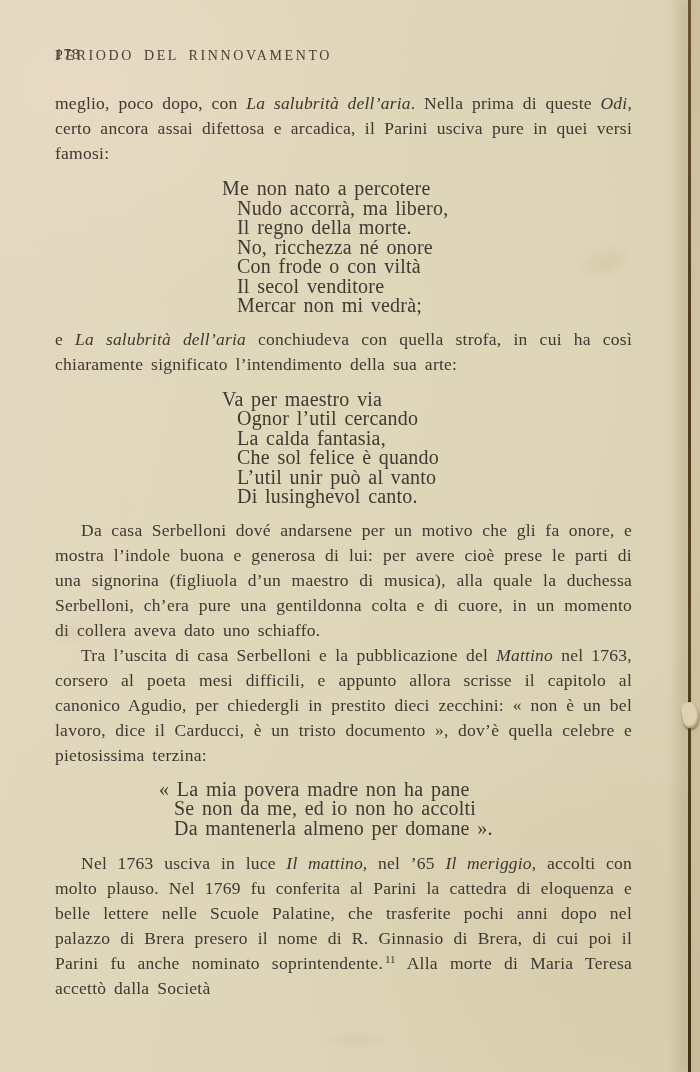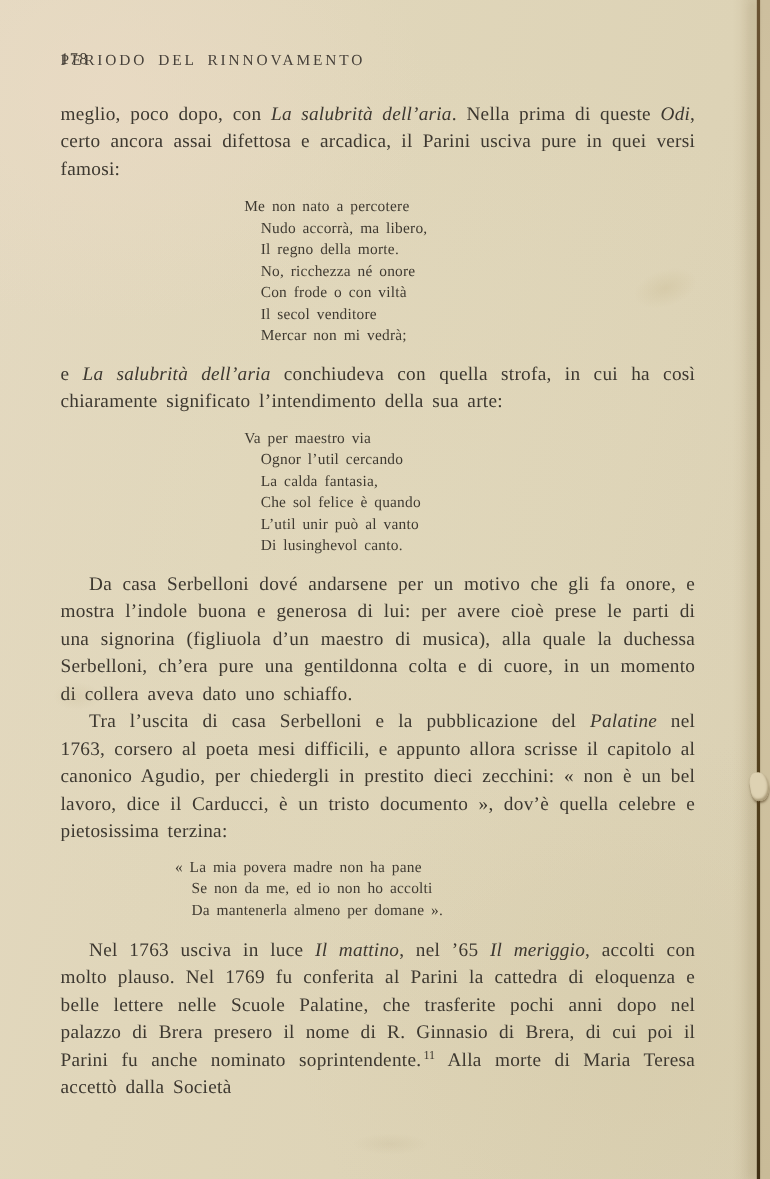--- a/index.html
+++ b/index.html
@@ -42,21 +42,21 @@
   .page-header{position:relative;height:22px;}
   .page-number{position:absolute;left:0;top:0;font-size:15px;letter-spacing:1px;color:#433d33;}
   .running-title{position:absolute;left:0;right:0;text-align:left;top:2px;
     font-size:14px;letter-spacing:2.6px;word-spacing:4px;color:#47413a;}
   p.body{margin:0;font-size:17.5px;line-height:25px;text-align:justify;
     word-spacing:3.2px;letter-spacing:.25px;color:#3d3830;}
   p.body.first{margin-top:23px;}
   p.body.ind{text-indent:26px;}
   p.body em{letter-spacing:.2px;}
   sup.fn{font-size:11px;vertical-align:6px;line-height:0;letter-spacing:0;margin-left:2px;}
-  .verse{font-size:14px;line-height:19.5px;color:#3f3a31;word-spacing:2.4px;letter-spacing:.2px;}
+  .verse{font-size:20px;line-height:19.5px;color:#3f3a31;word-spacing:2.4px;letter-spacing:.2px;}
   .verse .vline{display:block;}
   .verse .vline + .vline{margin-left:15px;}
   .verse.ode{margin:13px 0 11px 167px;}
   .verse.terzina{margin:12px 0 13px 104px;}
 </style>
 </head>
 <body>
 
 <div class="scan">
 
@@ -85,21 +85,21 @@
       <span class="vline">Va per maestro via</span>
       <span class="vline">Ognor l’util cercando</span>
       <span class="vline">La calda fantasia,</span>
       <span class="vline">Che sol felice è quando</span>
       <span class="vline">L’util unir può al vanto</span>
       <span class="vline">Di lusinghevol canto.</span>
     </div>
 
     <p class="body ind"><span>Da casa Serbelloni dové andarsene per un motivo che gli fa onore, e mostra l’indole buona e generosa di lui: per avere cioè prese le parti di una signorina (figliuola d’un maestro di musica), alla quale la duchessa Serbelloni, ch’era pure una gentildonna colta e di cuore, in un momento di collera aveva dato uno schiaffo.</span></p>
 
-    <p class="body ind"><span>Tra l’uscita di casa Serbelloni e la pubblicazione del </span><em>Palatine</em><span> nel 1763, corsero al poeta mesi difficili, e appunto allora scrisse il capitolo al canonico Agudio, per chiedergli in prestito dieci zecchini: « non è un bel lavoro, dice il Carducci, è un tristo documento », dov’è quella celebre e pietosissima terzina:</span></p>
+    <p class="body ind"><span>Tra l’uscita di casa Serbelloni e la pubblicazione del </span><em>Mattino</em><span> nel 1763, corsero al poeta mesi difficili, e appunto allora scrisse il capitolo al canonico Agudio, per chiedergli in prestito dieci zecchini: « non è un bel lavoro, dice il Carducci, è un tristo documento », dov’è quella celebre e pietosissima terzina:</span></p>
 
     <div class="verse terzina">
       <span class="vline">« La mia povera madre non ha pane</span>
       <span class="vline">Se non da me, ed io non ho accolti</span>
       <span class="vline">Da mantenerla almeno per domane ».</span>
     </div>
 
     <p class="body ind"><span>Nel 1763 usciva in luce </span><em>Il mattino</em><span>, nel ’65 </span><em>Il meriggio</em><span>, accolti con molto plauso. Nel 1769 fu conferita al Parini la cattedra di eloquenza e belle lettere nelle Scuole Palatine, che trasferite pochi anni dopo nel palazzo di Brera presero il nome di R. Ginnasio di Brera, di cui poi il Parini fu anche nominato soprintendente.</span><sup class="fn">11</sup><span> Alla morte di Maria Teresa accettò dalla Società</span></p>
 
   </div>

